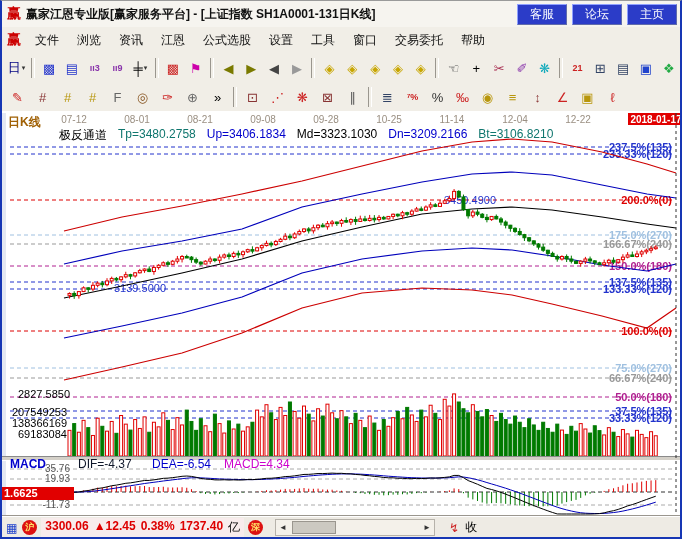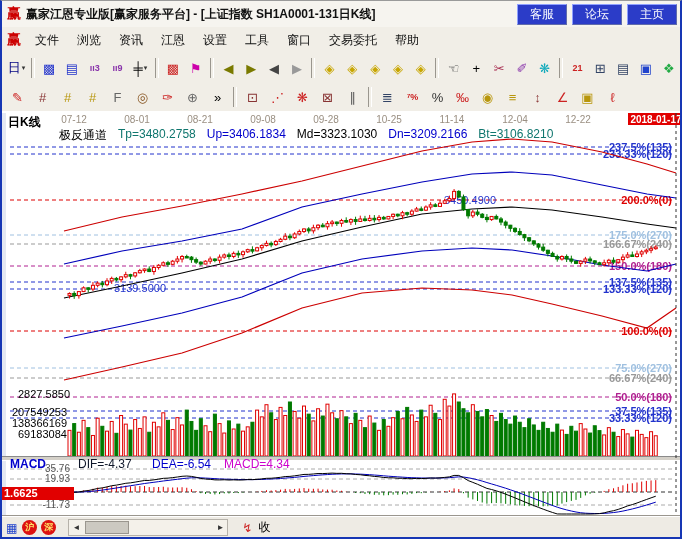--- a/index.html
+++ b/index.html
@@ -24,21 +24,21 @@
   #toolbar1{top:52px;height:30px;}
   #toolbar2{top:82px;height:28px;}
   .tb-icon{width:21px;height:21px;margin:0 1px;border:1px solid transparent;display:flex;
            align-items:center;justify-content:center;font-size:13px;background:transparent;}
   .tb-icon.small{font-size:9px;font-weight:bold;}
   .tb-icon .dd{font-size:7px;color:#333;margin-left:1px;}
   .tb-sep{width:2px;height:20px;border-left:1px solid #9a968e;border-right:1px solid #ffffff;margin:0 3px;}
   
   .chart-wrap{position:absolute;top:110px;left:0;width:682px;height:405px;background:#fff;}
   #chart-svg{position:absolute;top:2px;left:0;}
-  .pane-label{position:absolute;top:113px;left:6px;color:#000000;font-size:12px;font-weight:bold;z-index:5;}
+  .pane-label{position:absolute;top:113px;left:6px;color:#a16207;font-size:12px;font-weight:bold;z-index:5;}
   .indicator-row{position:absolute;top:126px;left:57px;display:flex;gap:11px;font-size:12px;z-index:5;white-space:nowrap;}
   .symbol-row{position:absolute;top:126px;right:12px;display:flex;gap:9px;font-size:12px;font-weight:bold;z-index:5;}
   .c-red{color:#0f766e;} .c-blue{color:#0000cc;} .c-black{color:#000;}
   
   .macd-label{position:absolute;top:456px;left:8px;font-size:12px;font-weight:bold;color:#0000cc;z-index:5;}
   .macd-dif{position:absolute;top:456px;left:76px;font-size:12px;color:#0f172a;z-index:5;}
   .macd-dea{position:absolute;top:456px;left:150px;font-size:12px;color:#0000cc;z-index:5;}
   .macd-macd{position:absolute;top:456px;left:222px;font-size:12px;color:#cc00cc;z-index:5;}
   .macd-valuebox{position:absolute;top:486px;left:0;width:70px;height:13px;background:#e10000;
                  color:#fff;font-size:11px;font-weight:bold;line-height:13px;padding-left:2px;z-index:6;}
@@ -72,20 +72,21 @@
       <div class="tbtn">主页</div>
     </div>
   </div>
 
   <div class="menubar">
     <span class="logo">赢</span>
     <span class="menu-item">文件</span>
     <span class="menu-item">浏览</span>
     <span class="menu-item">资讯</span>
     <span class="menu-item">江恩</span>
+    <span class="menu-item">公式选股</span>
     <span class="menu-item">设置</span>
     <span class="menu-item">工具</span>
     <span class="menu-item">窗口</span>
     <span class="menu-item">交易委托</span>
     <span class="menu-item">帮助</span>
   </div>
 
   <div class="toolbar" id="toolbar1">
       <div class="tb-icon">
         <span style="color: rgb(0, 0, 128);">日</span>
@@ -840,20 +841,27 @@
 
   <span class="macd-label">MACD</span>
   <span class="macd-dif">DIF=-4.37</span>
   <span class="macd-dea">DEA=-6.54</span>
   <span class="macd-macd">MACD=4.34</span>
   <div class="macd-valuebox">1.6625</div>
 
   <div class="statusbar">
     <span class="board-icon">▦</span>
     <span class="badge">沪</span>
+    <span class="quote">
+      <span>3300.06</span>
+      <span>▲12.45</span>
+      <span>0.38%</span>
+      <span>1737.40</span>
+      <span class="unit">亿</span>
+    </span>
     <span class="badge">深</span>
     <div class="hscroll">
       <span class="hs-arrow">◄</span>
       <div class="hs-thumb"></div>
       <span class="hs-arrow" style="margin-left:auto;">►</span>
     </div>
     <span class="signal-icon">↯</span>
     <span class="recv-label">收</span>
   </div>
 

